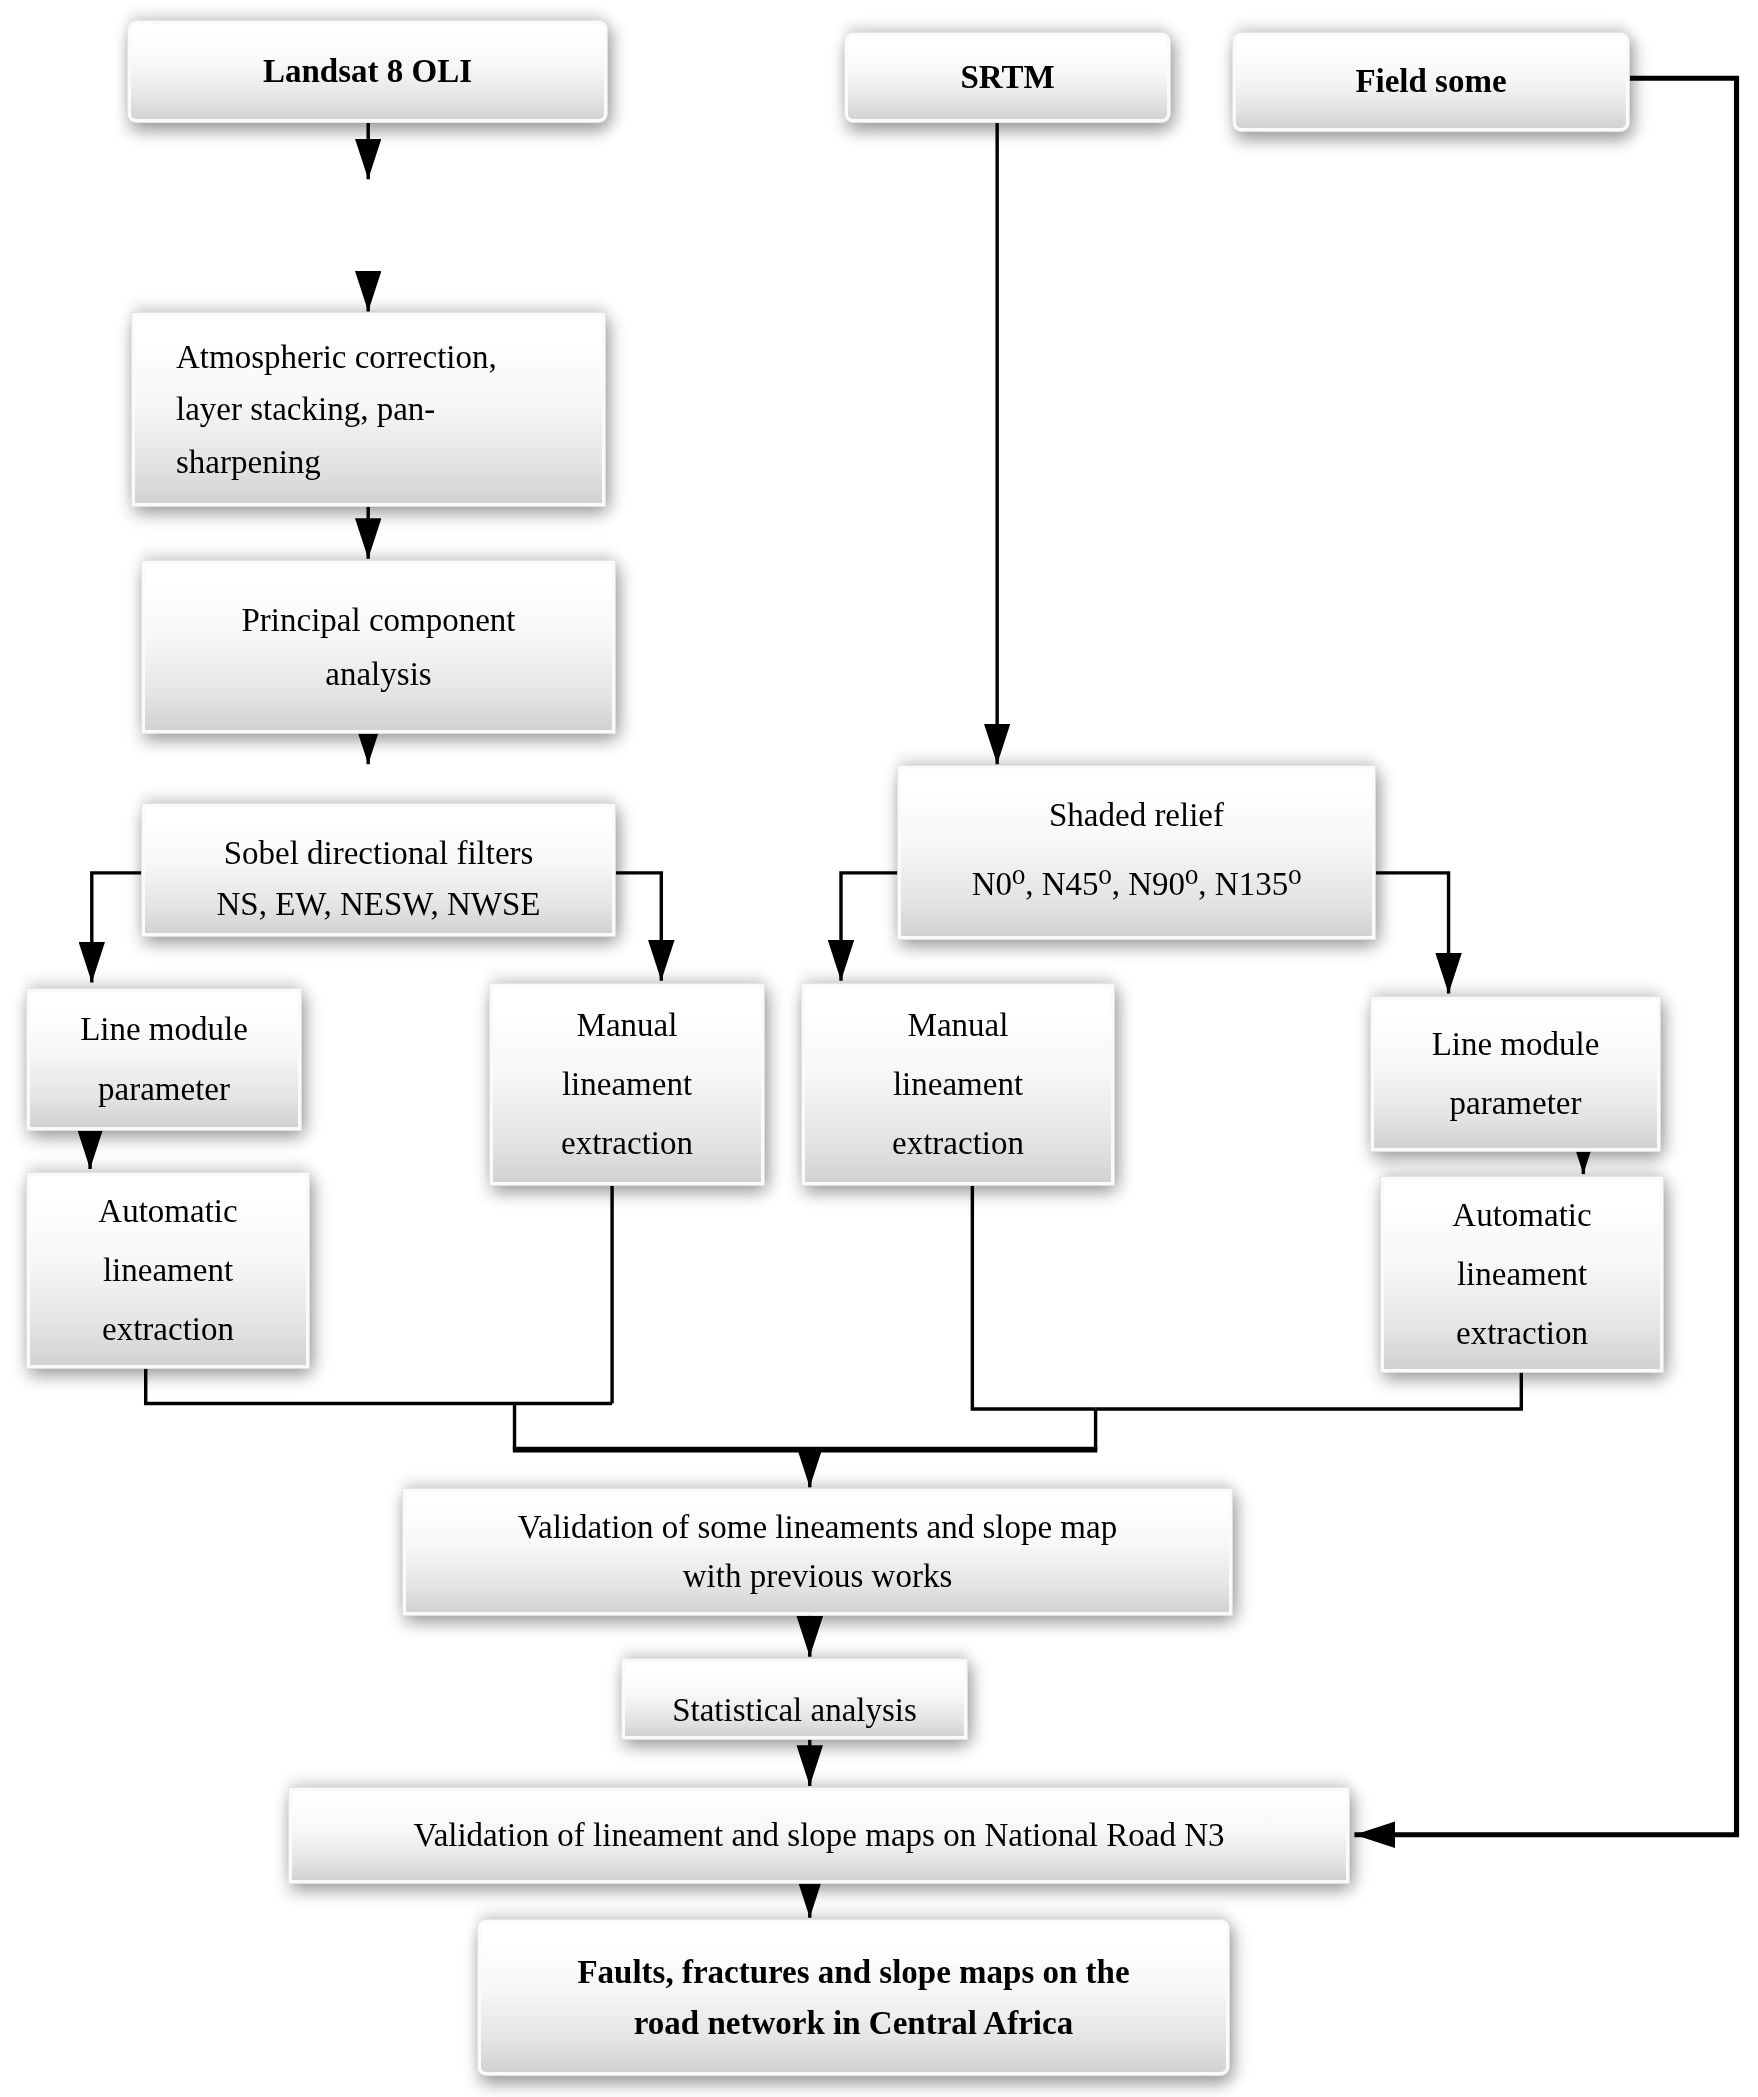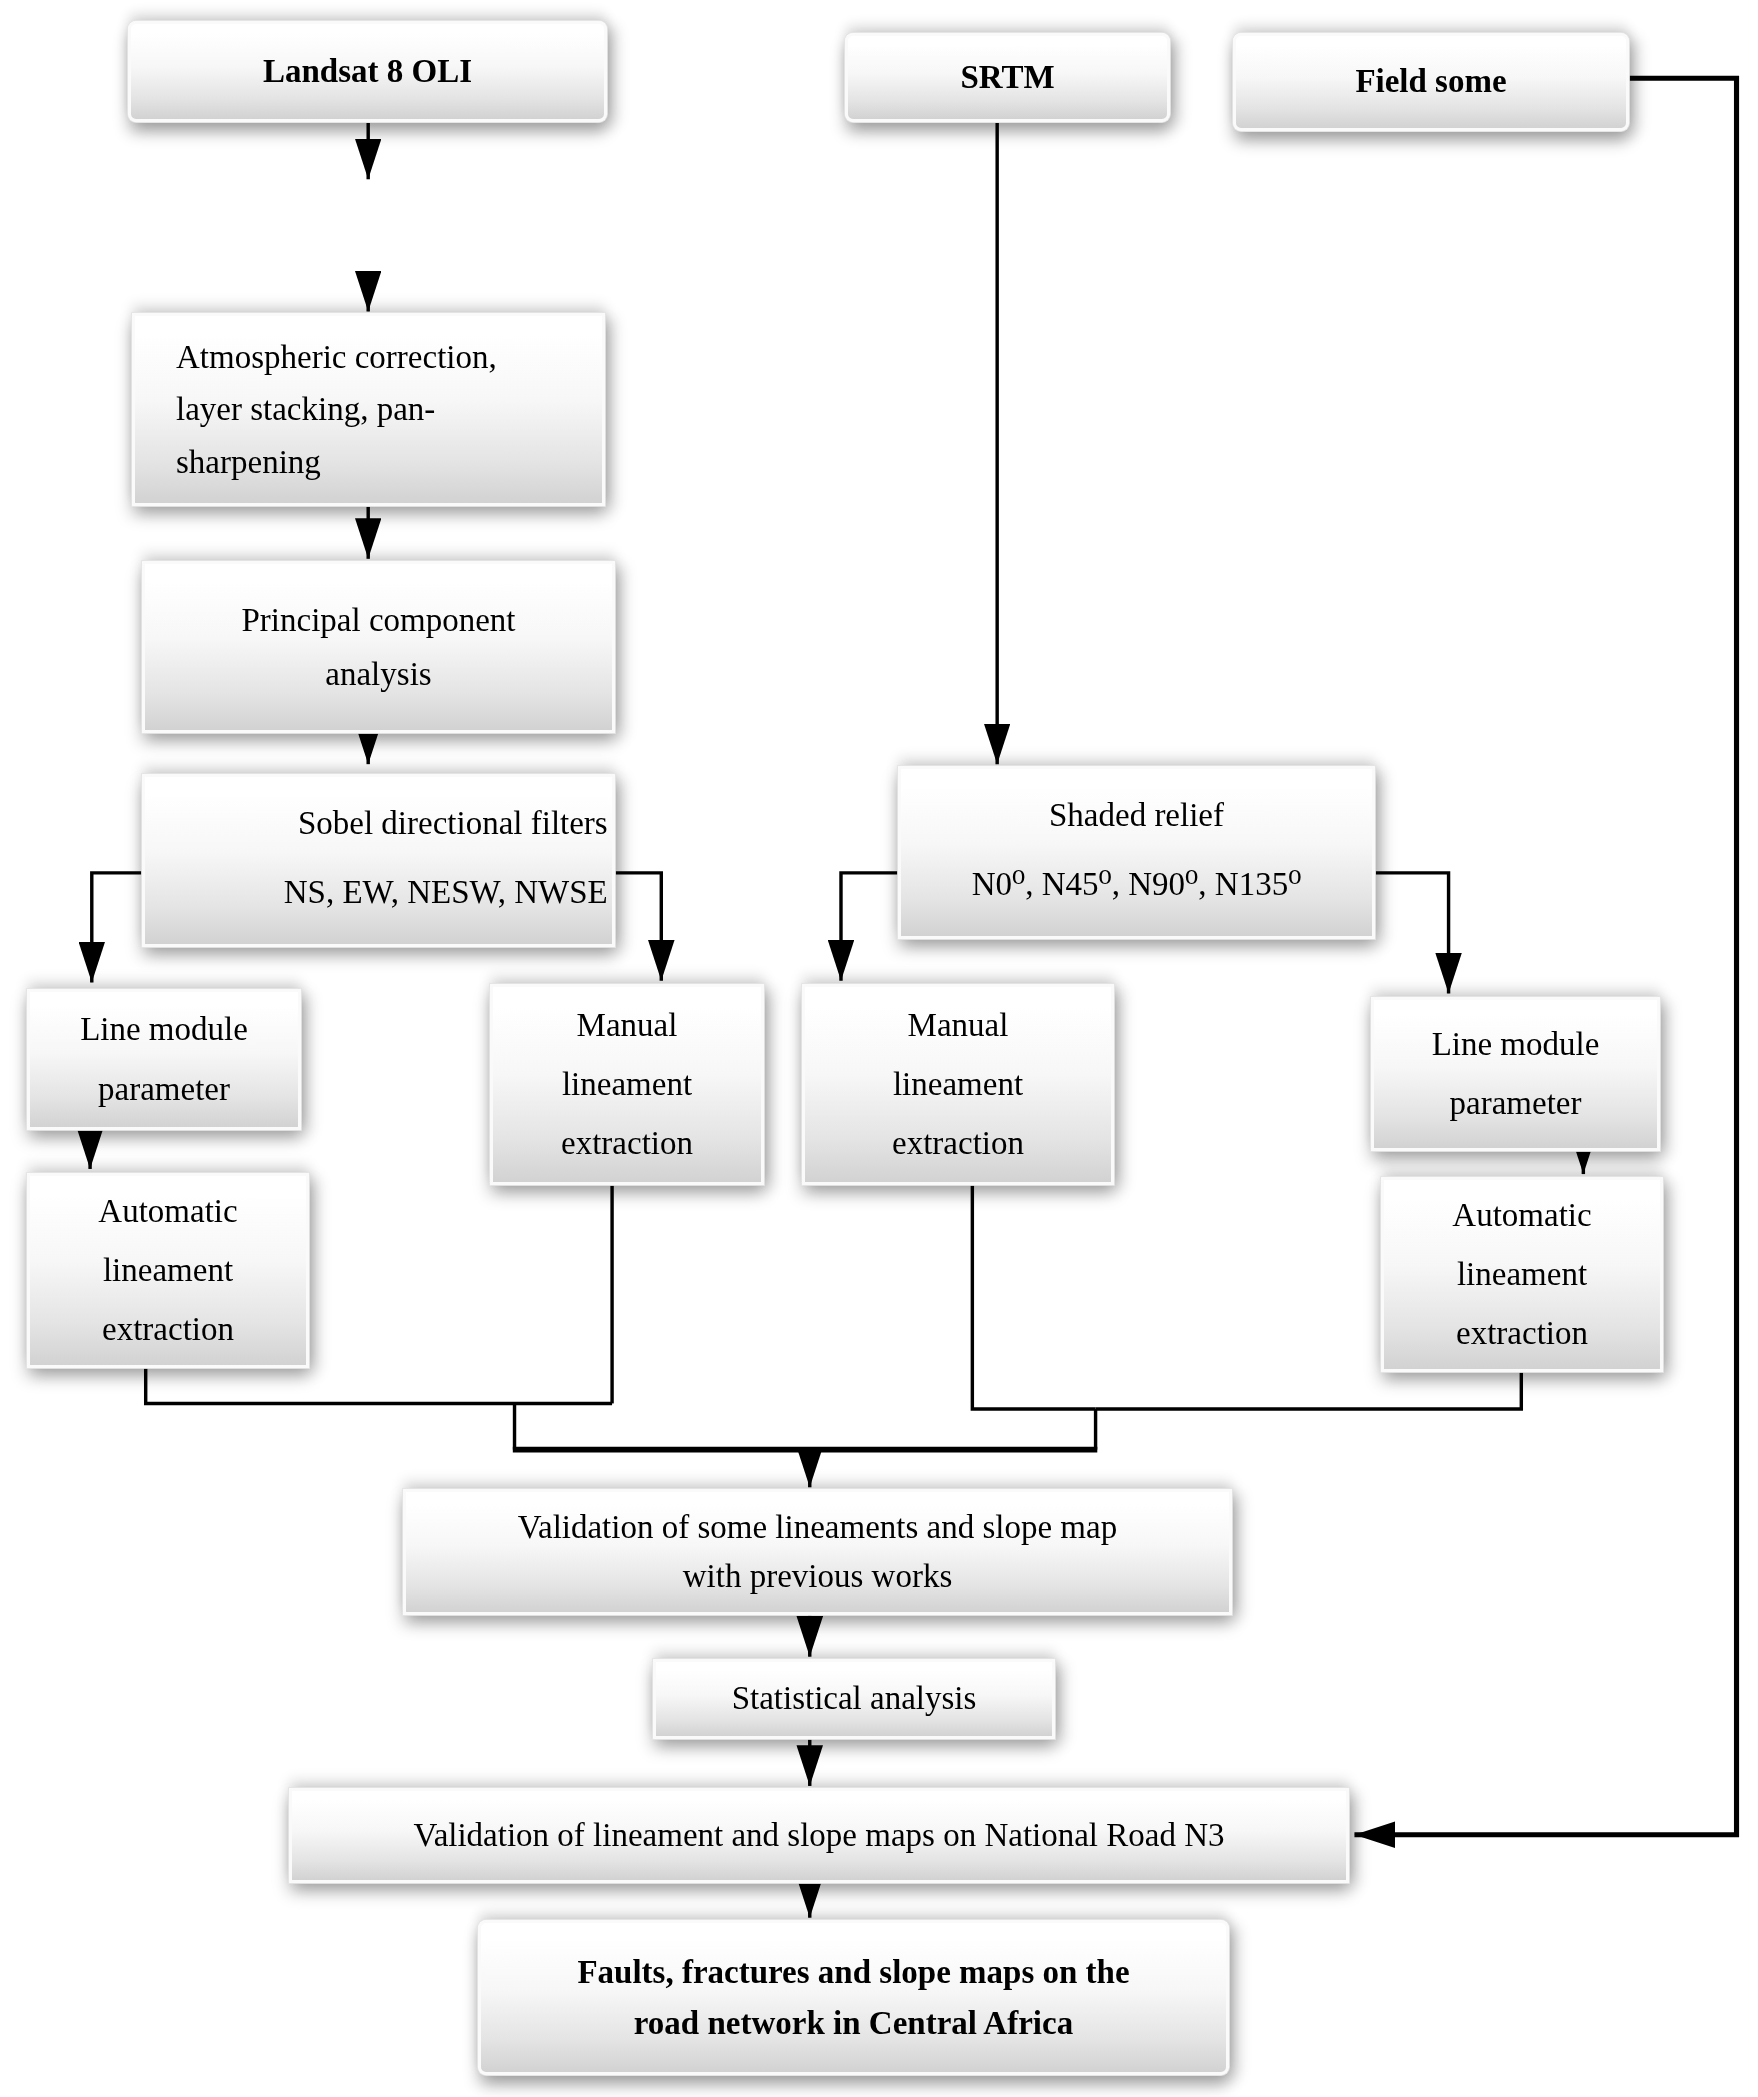--- a/index.html
+++ b/index.html
@@ -28,32 +28,32 @@
   .box .label{white-space:pre-line;}
   .rounded{border-radius:8px;font-weight:bold;}
   
   #b-landsat{left:128px;top:21.4px;width:479px;height:101px;}
   #b-srtm{left:845px;top:33px;width:325px;height:89px;}
   #b-field{left:1233px;top:33px;width:396px;height:98px;}
   
   #b-subsetting{left:132px;top:181px;width:473px;height:93px;}
   #b-atmospheric{left:132px;top:313px;width:473px;height:193px;align-items:flex-start;text-align:left;padding-left:41px;padding-right:26px;line-height:1.58;justify-content:center;}
   #b-pca{left:142px;top:561px;width:473px;height:172px;line-height:1.65;}
-  #b-sobel{left:142px;top:774px;width:473px;height:173px;justify-content:space-between;padding:20.5px 4.3px 26px 4.3px;align-items:flex-end;}
+  #b-sobel{left:142px;top:804px;width:473px;height:132px;justify-content:space-between;padding:20.5px 4.3px 26px 4.3px;}
   #b-shaded{left:898px;top:766px;width:477px;height:173px;justify-content:space-between;padding:20.5px 4.3px 26px 4.3px;}
   
   #b-lml{left:27px;top:989px;width:274px;height:141px;line-height:1.8;}
   #b-manl{left:490px;top:984px;width:274px;height:201px;line-height:1.78;}
   #b-manr{left:802px;top:984px;width:312px;height:201px;line-height:1.78;}
   #b-lmr{left:1371px;top:997px;width:289px;height:154px;line-height:1.8;}
   #b-autol{left:27px;top:1173px;width:282px;height:195px;line-height:1.78;}
   #b-autor{left:1381px;top:1177px;width:282px;height:195px;line-height:1.78;}
   
   #b-valprev{left:403px;top:1489px;width:829px;height:126px;line-height:1.48;}
-  #b-stat{left:653px;top:1659px;width:402px;height:80px;}
+  #b-stat{left:622px;top:1659px;width:345px;height:80px;justify-content:flex-end;}
   #b-valn3{left:289px;top:1788px;width:1060px;height:95px;}
   #b-faults{left:478px;top:1920px;width:751px;height:155px;line-height:1.52;}
 </style>
 </head>
 <body>
 
 <div id="canvas">
 
   <svg class="connectors" viewBox="0 0 4110 4901" xmlns="http://www.w3.org/2000/svg">
     <defs>

